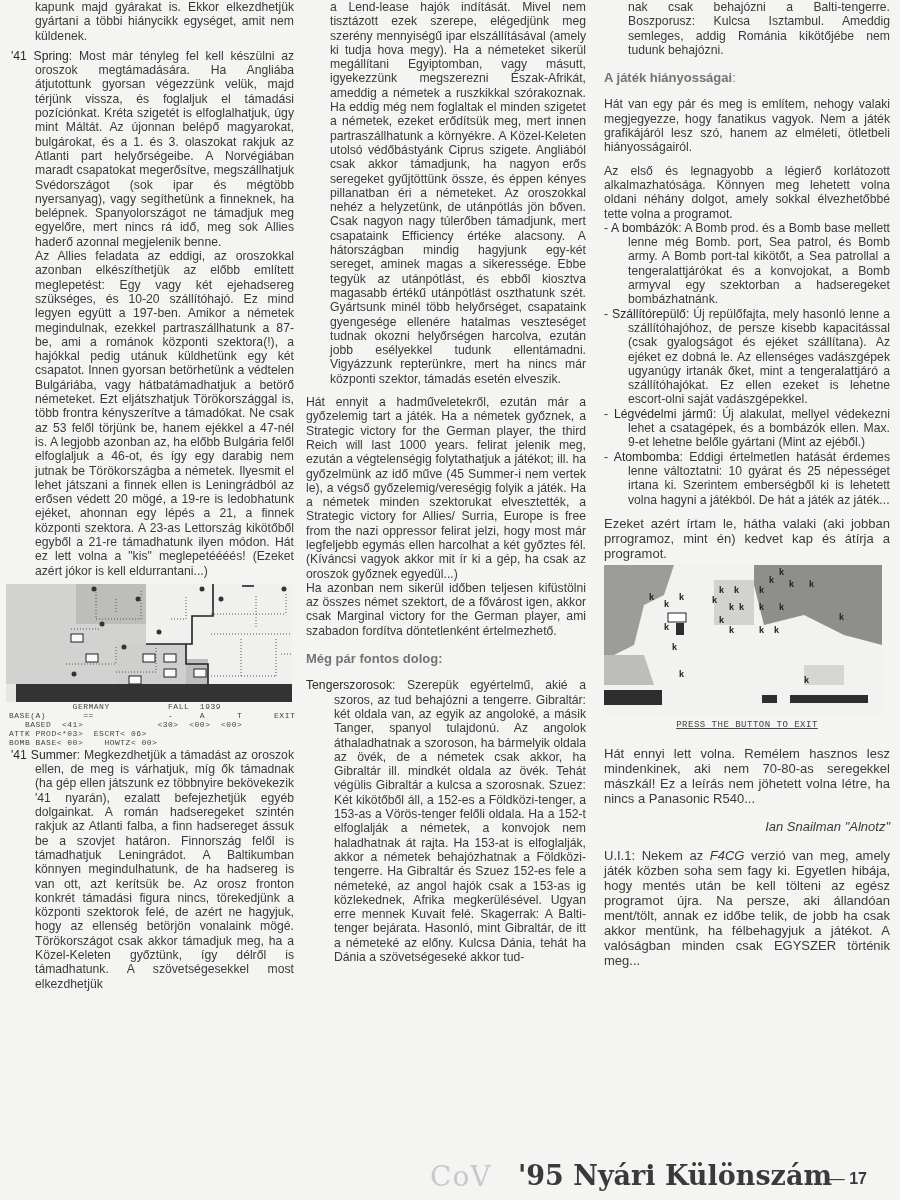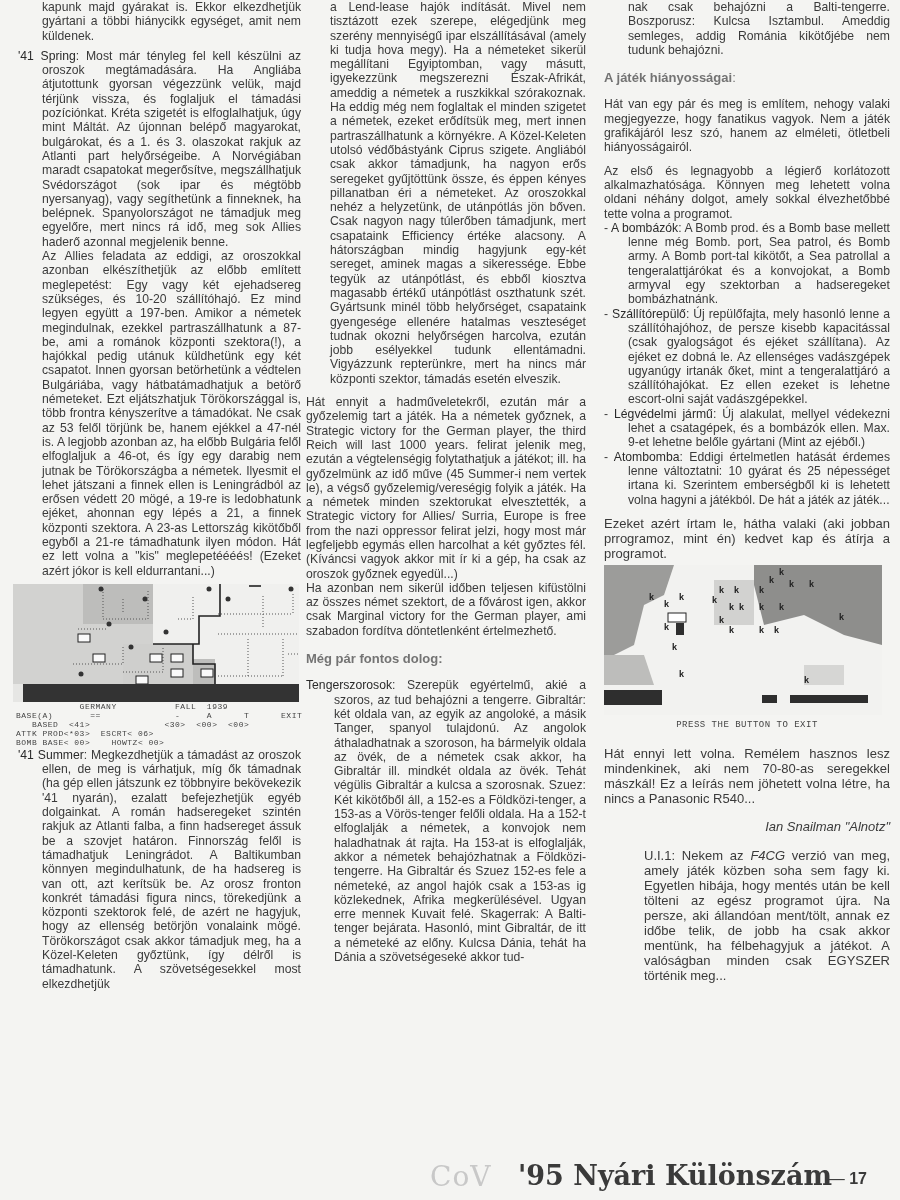--- a/index.html
+++ b/index.html
@@ -1,20 +1,20 @@
 <!DOCTYPE html>
 <html><head>
 <meta charset="utf-8">
 <style>
   html,body{margin:0;padding:0;}
   body{width:900px;height:1200px;background:#f4f4f2;position:relative;overflow:hidden;
        font-family:"Liberation Sans",sans-serif;color:#3a3a3a;}
   .col{position:absolute;top:0;font-size:12.2px;line-height:14.3px;text-align:justify;}
   .col p{margin:0;}
-  #col1{left:18px;width:283px;}
+  #col1{left:11px;width:283px;}
   #col2{left:306px;width:280px;}
   #col3{left:604px;width:286px;}
   .hang{padding-left:24px;text-indent:-24px;}
   .ind{padding-left:24px;}
   .hang2{padding-left:28px;text-indent:-28px;}
   .b{font-weight:normal;color:#2a2a2a;}
   .h{font-weight:bold;font-size:13px;color:#737373;margin:14px 0 12px 0;}
   .gap{height:9px;}
   .gap2{height:6px;}
   .shot{position:relative;background:#e2e2e0;overflow:hidden;}
@@ -159,25 +159,25 @@
           <text x="60" y="65">k</text>
           <text x="68" y="85">k</text>
         <text x="75" y="112">k</text>
           <text x="200" y="118">k</text>
           <text x="155" y="28">k</text>
       </g>
       <rect x="64" y="48" width="18" height="9" fill="#fff" stroke="#222"></rect>
       <rect x="72" y="58" width="8" height="12" fill="#2e2e2e"></rect>
     </svg>
   </div>
-  <div class="mono" style="text-align:center;font-size:9px;margin:6px 0 16px 0;">PRESS THE BUTTON TO EXIT</div>
+  <div class="mono" style="text-align:center;font-size:9px;margin:6px 0 16px 0;text-decoration:underline;">PRESS THE BUTTON TO EXIT</div>
 
   <p style="font-size:13px;line-height:15px;">Hát ennyi lett volna. Remélem hasznos lesz mindenkinek, aki nem 70-80-as seregekkel mászkál! Ez a leírás nem jöhetett volna létre, ha nincs a Panasonic R540...</p>
   <div class="sig">Ian Snailman "Alnotz"</div>
-  <p style="font-size:13px;line-height:15px;margin-left:40px;"><span>U.I.1: Nekem az </span><i>F4CG</i><span> verzió van meg, amely játék közben soha sem fagy ki. Egyetlen hibája, hogy mentés után be kell tölteni az egész programot újra. Na persze, aki állandóan ment/tölt, annak ez időbe telik, de jobb ha csak akkor mentünk, ha félbehagyjuk a játékot. A valóságban minden csak EGYSZER történik meg...</span></p>
+  <p style="font-size:13px;line-height:15px;"><span>U.I.1: Nekem az </span><i>F4CG</i><span> verzió van meg, amely játék közben soha sem fagy ki. Egyetlen hibája, hogy mentés után be kell tölteni az egész programot újra. Na persze, aki állandóan ment/tölt, annak ez időbe telik, de jobb ha csak akkor mentünk, ha félbehagyjuk a játékot. A valóságban minden csak EGYSZER történik meg...</span></p>
   <div class="gap"></div>
 </div>
 
 <div id="footer">
   <span id="logo">CoV</span>
   <span id="mag-title">'95 Nyári Különszám</span>
   <span id="page-num"><span class="dash">—</span> <span>17</span></span>
 </div>
 
 </body></html>

